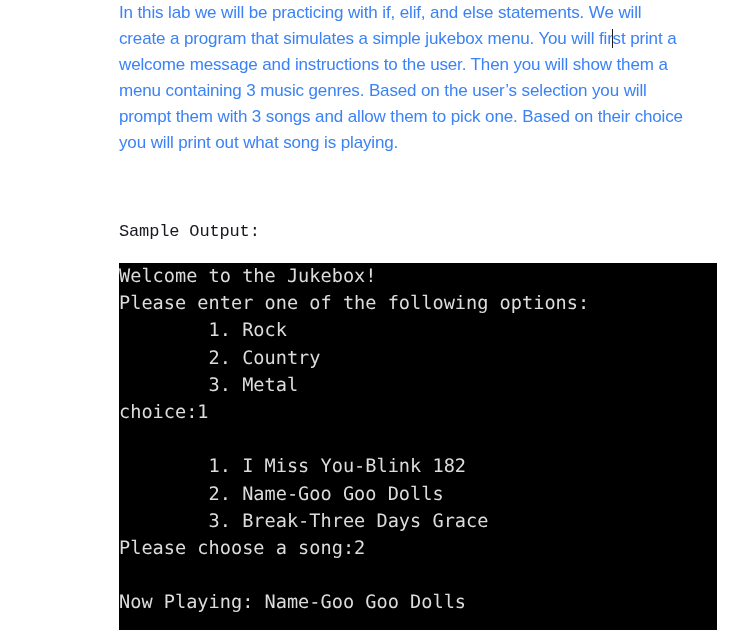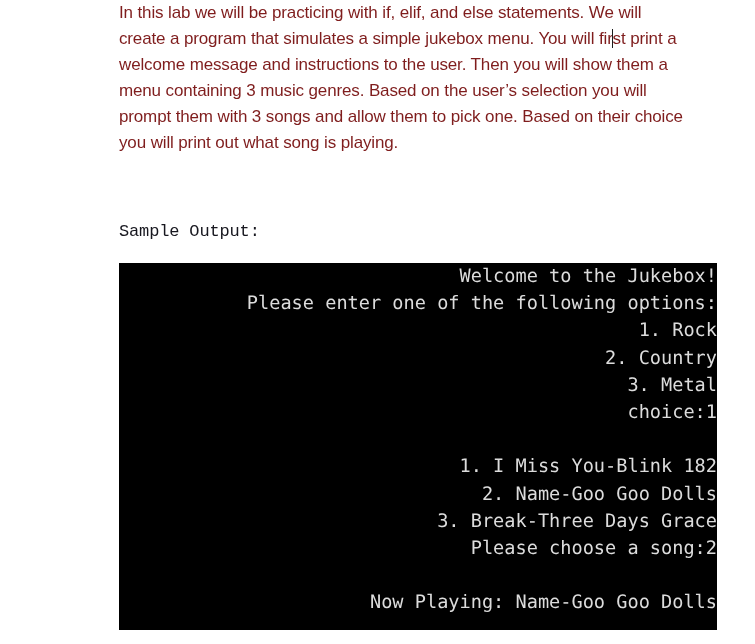--- a/index.html
+++ b/index.html
@@ -31,21 +31,21 @@
     position: absolute;
     left: 119px;
     top: 0px;
     width: 573px;
   }
 
   .para {
     font-family: "Liberation Sans", sans-serif;
     font-size: 17px;
     line-height: 26px;
-    color: #7f1d1d;
+    color: #3b82f6;
     letter-spacing: -0.15px;
     word-spacing: 0.1px;
     text-align: left;
     margin: 0;
     padding: 0;
     position: relative;
   }
 
   
   .caret {
@@ -94,21 +94,20 @@
     margin: 0;
     padding: 0;
     letter-spacing: 0px;
     text-rendering: geometricPrecision;
   }
 
   .console-line {
     display: block;
     height: 27.2px;
     white-space: pre;
-    text-align: right;
   }
 </style>
 </head>
 <body>
 
 <div id="page">
 
   <div class="doc-body">
 
     <p class="para"><span>In this lab we will be practicing with if, elif, and else statements. We will create a program that simulates a simple jukebox menu. You will fir</span><span class="caret"></span><span>st print a welcome message and instructions to the user. Then you will show them a menu containing 3 music genres. Based on the user’s selection you will prompt them with 3 songs and allow them to pick one. Based on their choice you will print out what song is playing.</span></p>

